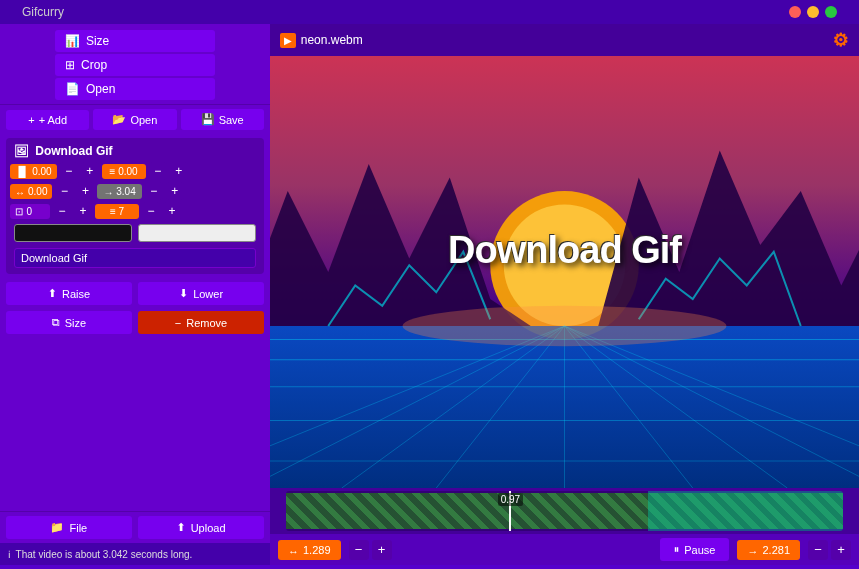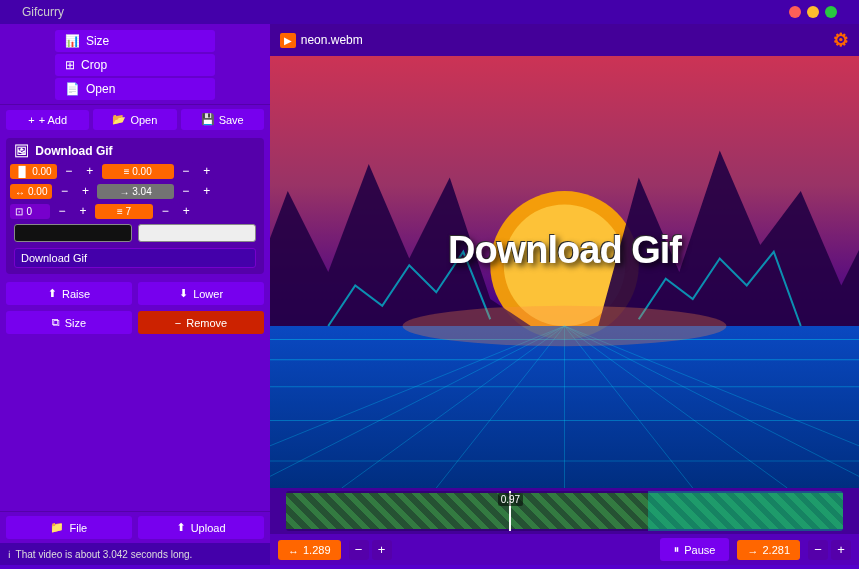--- a/index.html
+++ b/index.html
@@ -110,21 +110,21 @@
       text-align: center;
       display: flex;
       align-items: center;
       gap: 3px;
     }
     .param-label-box.purple { background: #7700cc; }
     .param-val-box {
       background: #ff6600;
       color: white;
       font-size: 10px;
-      padding: 2px 22px;
+      padding: 2px 6px;
       border-radius: 3px;
       min-width: 44px;
       text-align: center;
     }
     .mini-btn {
       background: #5500aa;
       color: white;
       border: none;
       cursor: pointer;
       font-size: 12px;

